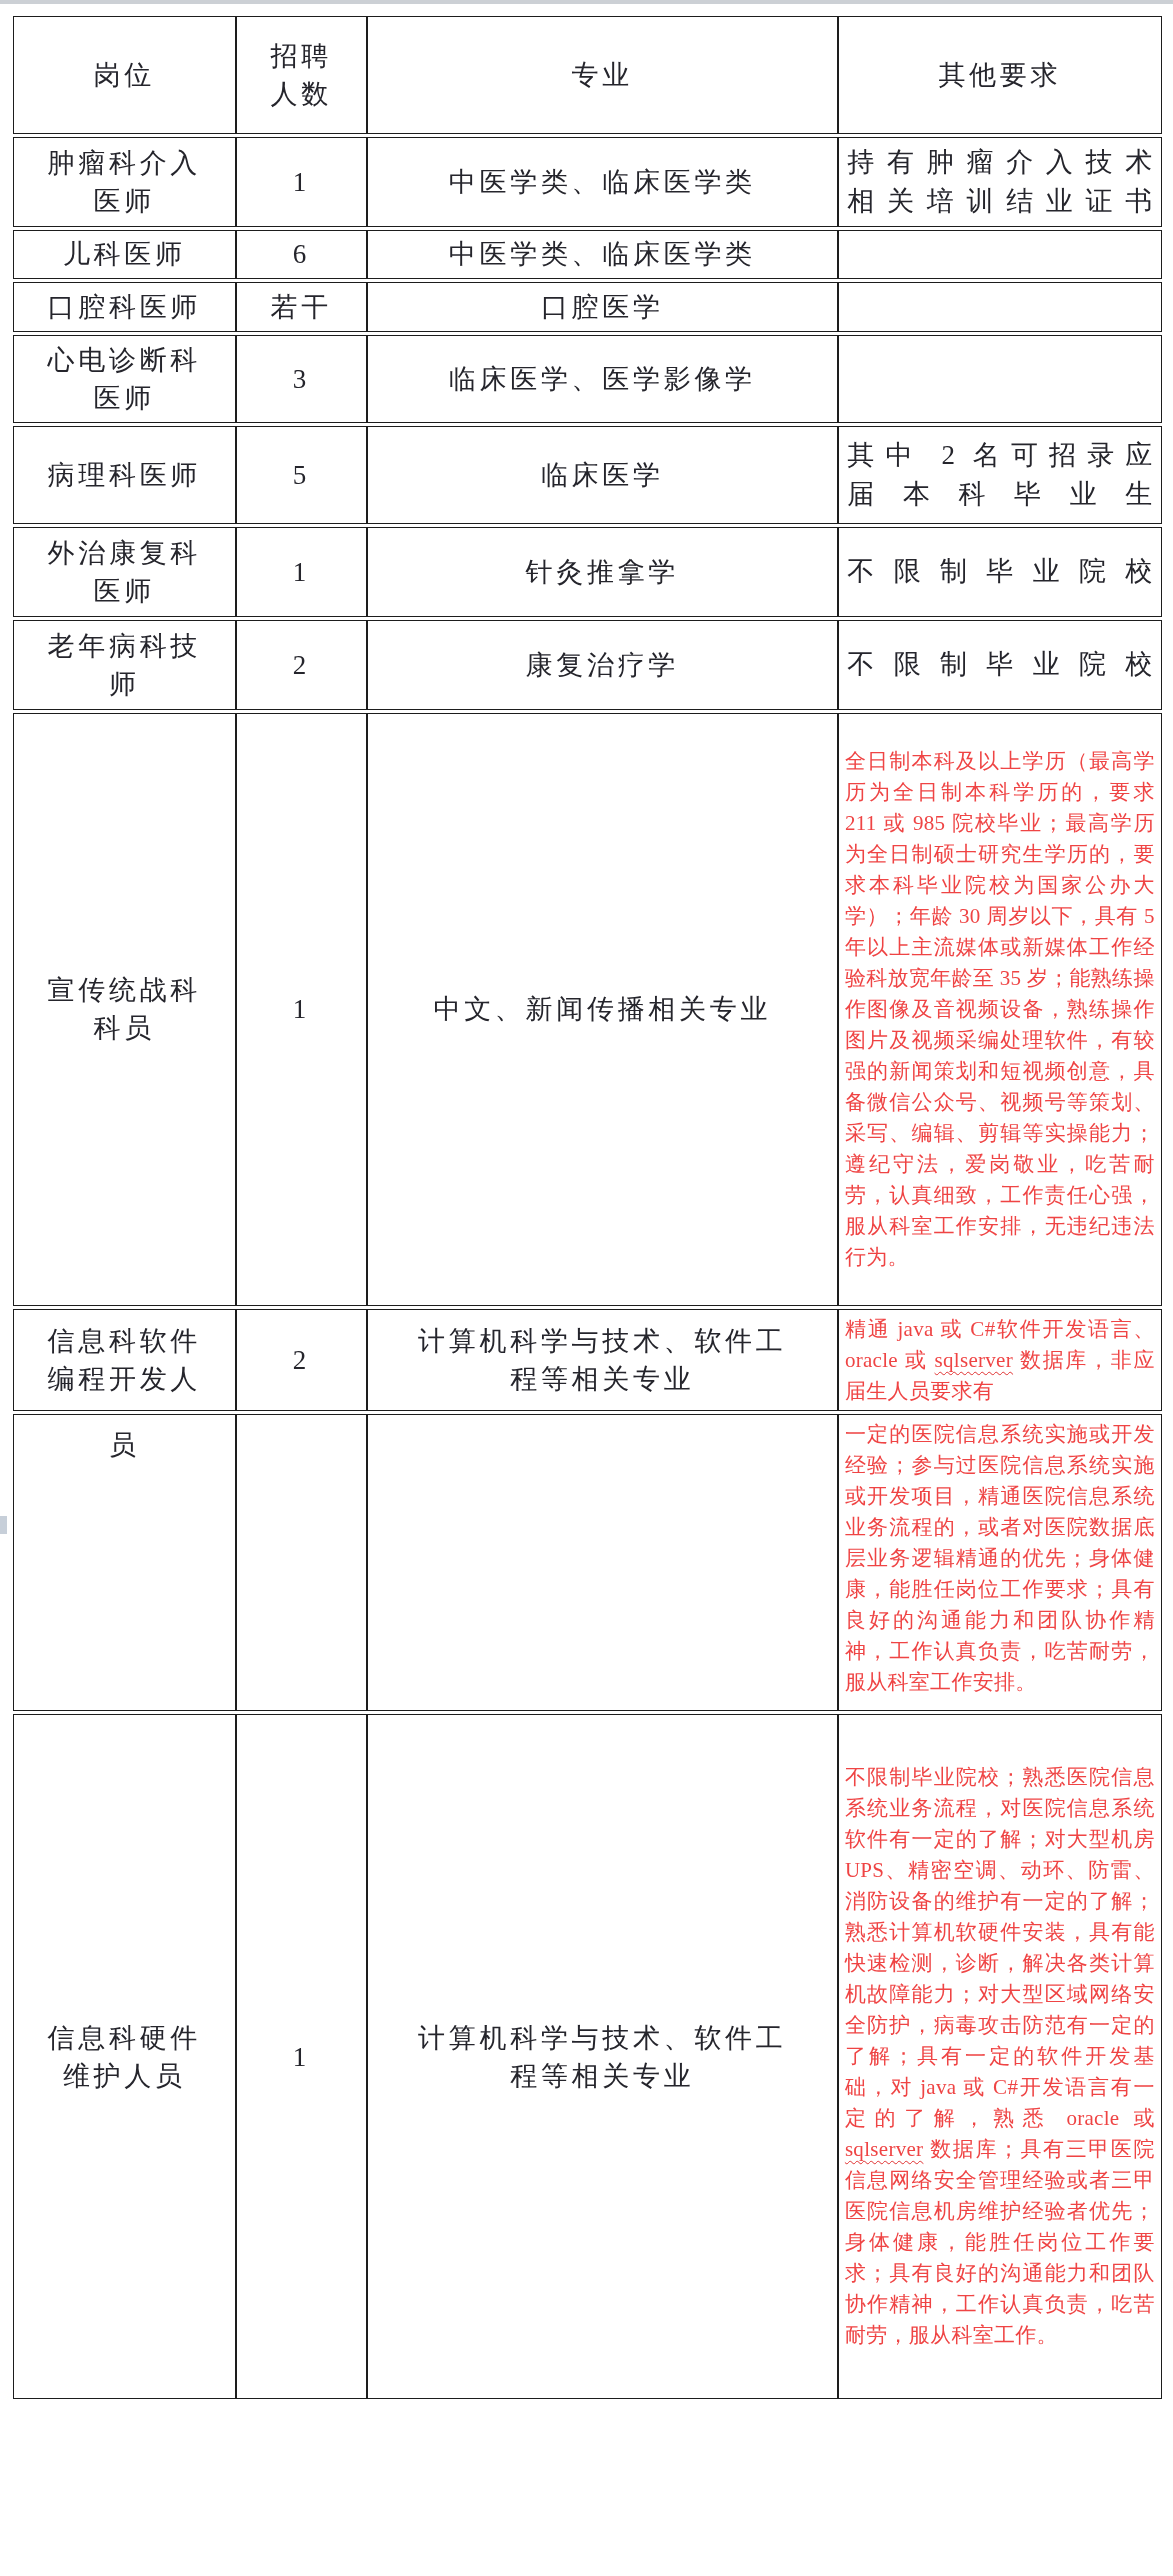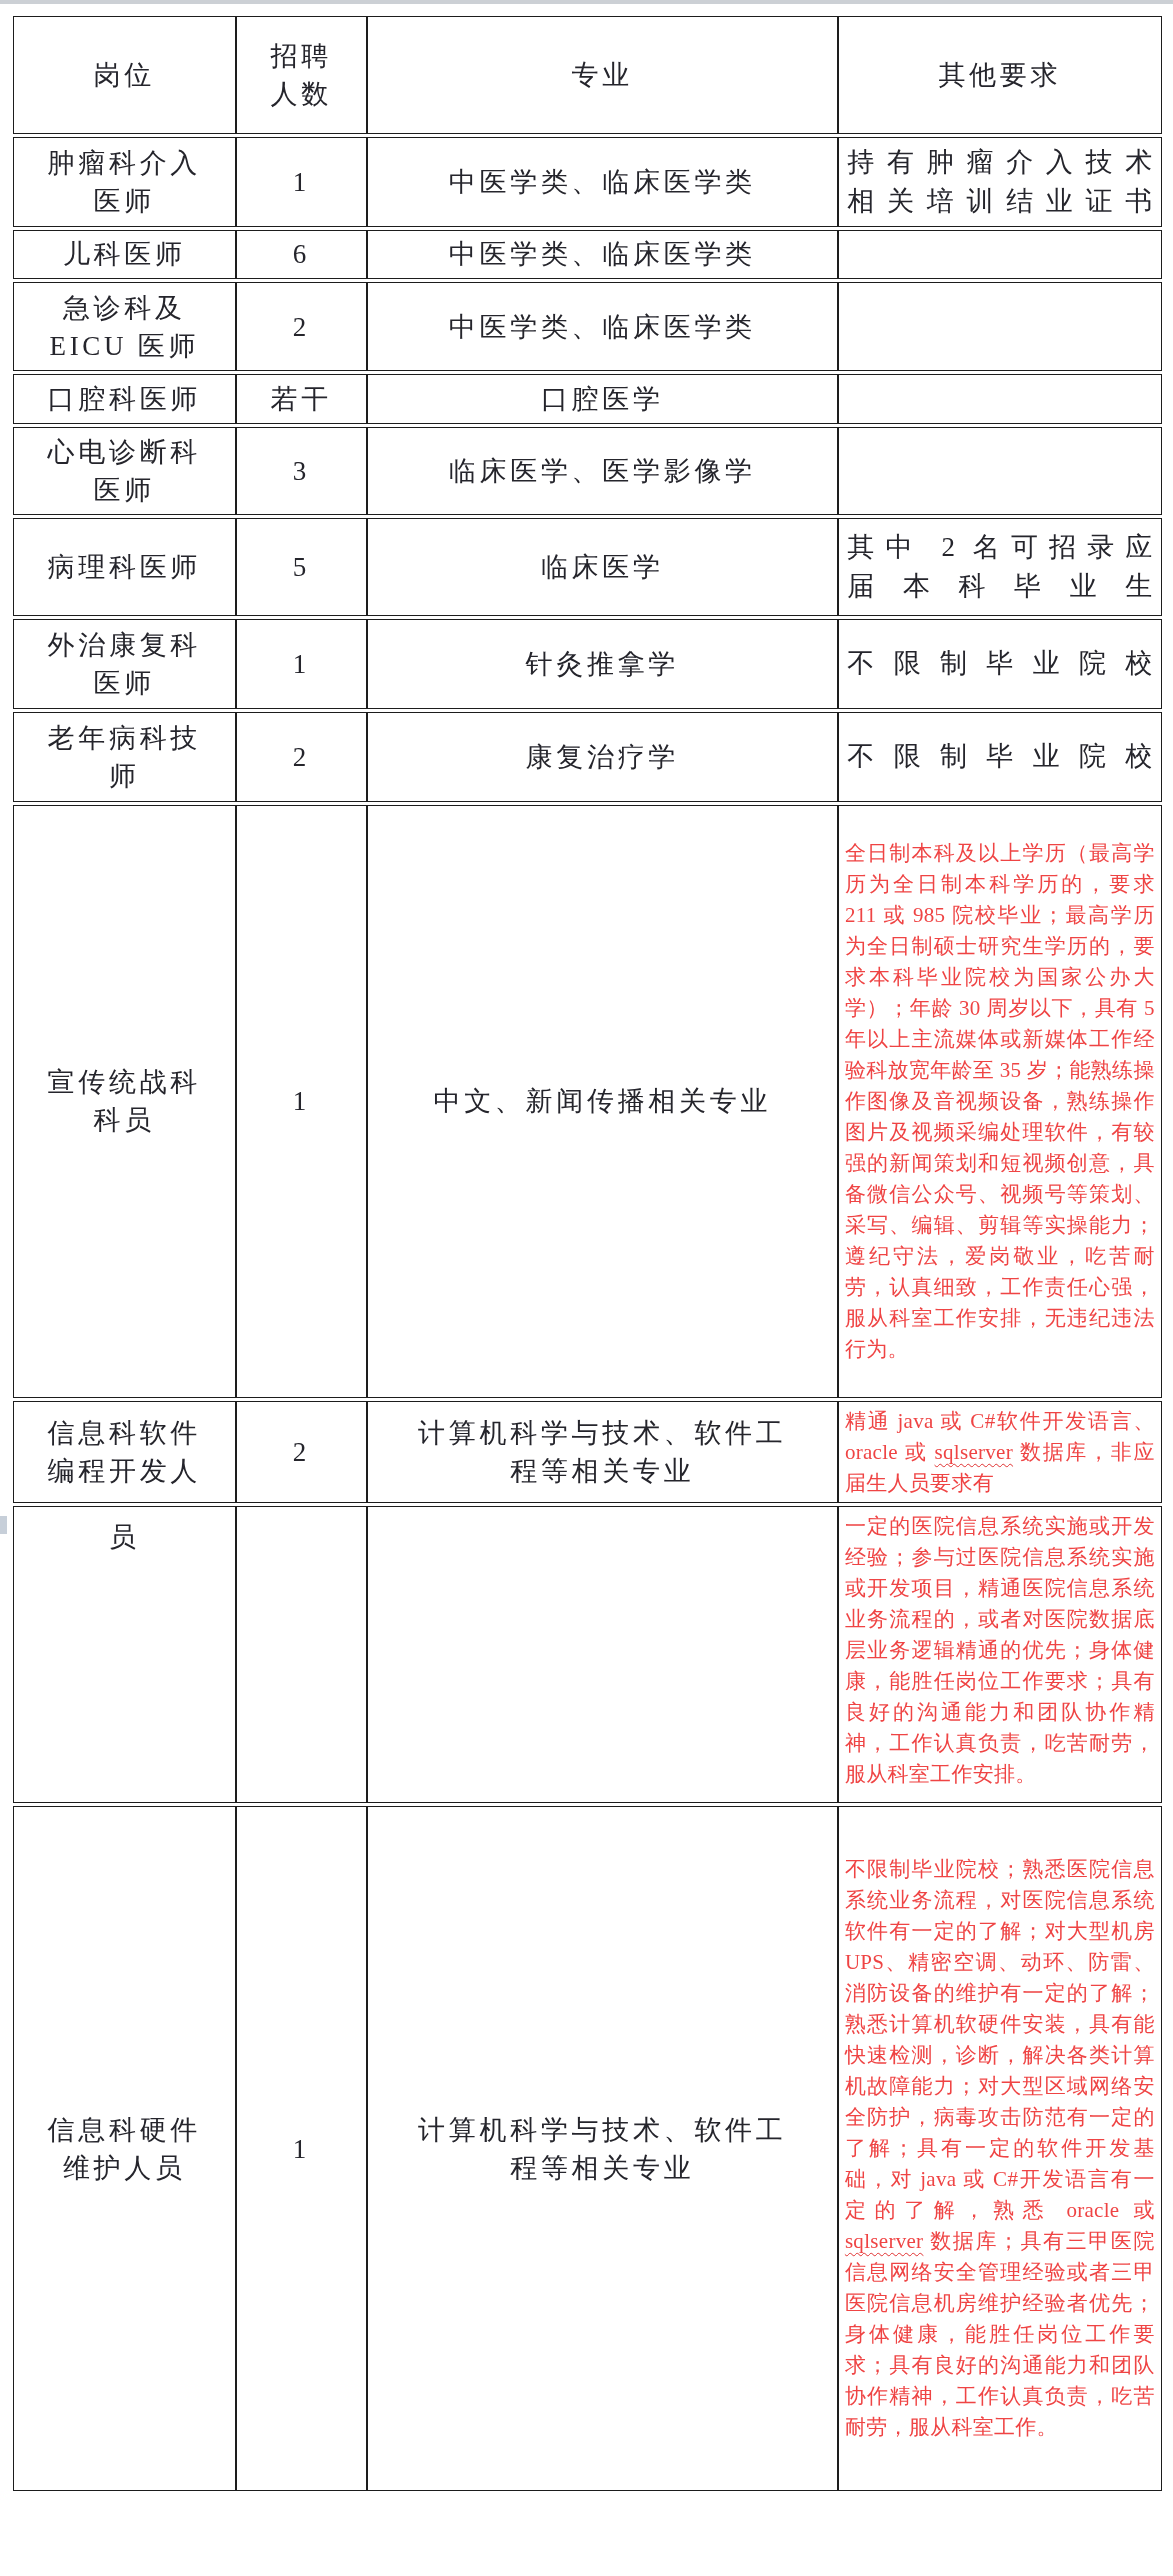--- a/index.html
+++ b/index.html
@@ -82,27 +82,20 @@
           <td class="c-main">中医学类、临床医学类</td>
           <td class="c-req-main">持有肿瘤介入技术
 相关培训结业证书</td>
         </tr>
         <tr style="height: 47px;">
           <td class="c-main">儿科医师</td>
           <td class="c-main">6</td>
           <td class="c-main">中医学类、临床医学类</td>
           <td class="c-req-main"></td>
         </tr>
-        <tr style="height: 89px;">
-          <td class="c-main">急诊科及
-EICU 医师</td>
-          <td class="c-main">2</td>
-          <td class="c-main">中医学类、临床医学类</td>
-          <td class="c-req-main"></td>
-        </tr>
         <tr style="height: 45px;">
           <td class="c-main">口腔科医师</td>
           <td class="c-main">若干</td>
           <td class="c-main">口腔医学</td>
           <td class="c-req-main"></td>
         </tr>
         <tr style="height: 83px; border-radius: 7px;">
           <td class="c-main">心电诊断科
 医师</td>
           <td class="c-main">3</td>

